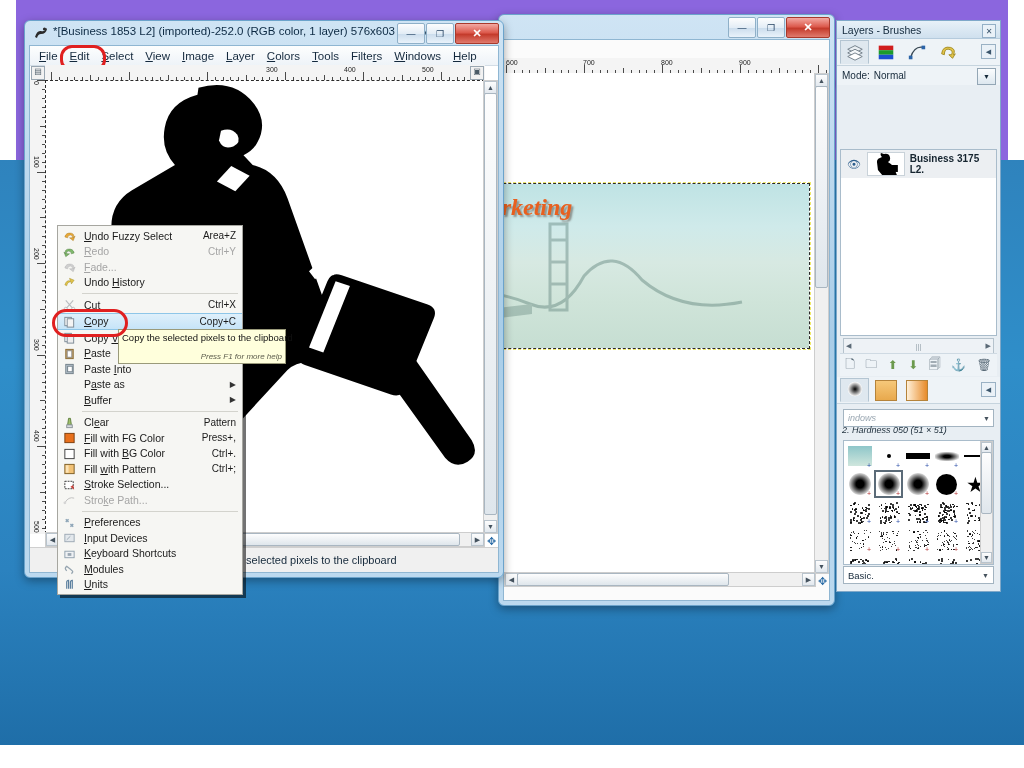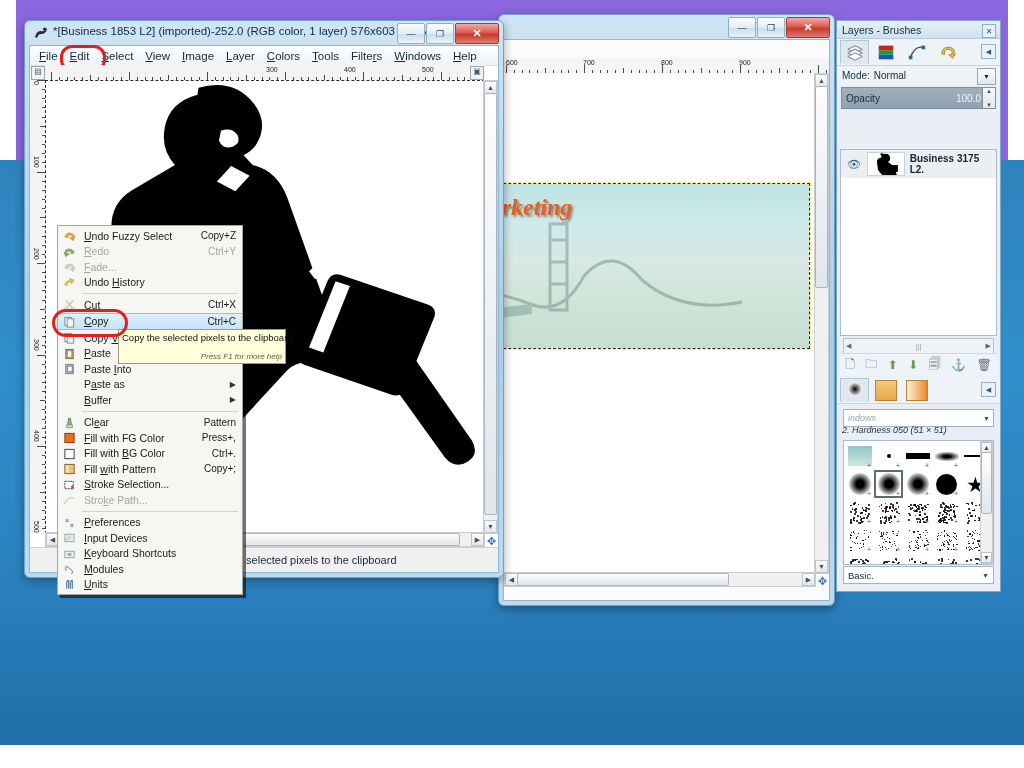--- a/index.html
+++ b/index.html
@@ -418,21 +418,21 @@
     </div>
   </div>
 </div>
 
 <div id="editmenu">
     <div class="mrow">
       <span class="micon"><svg viewBox="0 0 14 12" width="13" height="12">
           <path d="M2 7 Q3 2 9 3 Q13 4 11 8 L13 6 L11 11 L7 8 L10 8 Q11 5 8 5 Q5 5 5 8Z" fill="#e8a838" stroke="#a87a20" stroke-width=".5"></path>
         </svg></span>
       <span><u>U</u>ndo Fuzzy Select</span>
-      <span class="macc">Copy+Z</span>
+      <span class="macc">Area+Z</span>
     </div>
     <div class="mrow dis">
       <span class="micon"><svg viewBox="0 0 14 12" width="13" height="12">
           <path d="M12 7 Q11 2 5 3 Q1 4 3 8 L1 6 L3 11 L7 8 L4 8 Q3 5 6 5 Q9 5 9 8Z" fill="#7fb96b" stroke="#4c7a3c" stroke-width=".5"></path>
         </svg></span>
       <span><u>R</u>edo</span>
       <span class="macc">Ctrl+Y</span>
     </div>
     <div class="mrow dis">
       <span class="micon"><svg viewBox="0 0 14 12" width="13" height="12">
@@ -455,21 +455,21 @@
         </svg></span>
       <span><u>C</u>ut</span>
       <span class="macc">Ctrl+X</span>
     </div>
     <div class="mrow sel">
       <span class="micon"><svg viewBox="0 0 14 12" width="13" height="12">
           <rect x="2" y="1" width="7" height="9" fill="#fff" stroke="#7a8894"></rect>
           <rect x="4.5" y="2.5" width="7" height="9" fill="#f4f4f4" stroke="#7a8894"></rect>
         </svg></span>
       <span><u>C</u>opy</span>
-      <span class="macc">Ctrl+C</span>
+      <span class="macc">Copy+C</span>
     </div>
     <div class="mrow">
       <span class="micon"><svg viewBox="0 0 14 12" width="13" height="12">
           <rect x="2" y="1" width="7" height="9" fill="#fff" stroke="#7a8894"></rect>
           <rect x="4.5" y="2.5" width="7" height="9" fill="#eee" stroke="#7a8894"></rect>
         </svg></span>
       <span>Copy <u>V</u>isible</span>
     </div>
     <div class="mrow">
       <span class="micon"><svg viewBox="0 0 14 12" width="13" height="12">
@@ -515,21 +515,21 @@
         </svg></span>
       <span>Fill with <u>B</u>G Color</span>
       <span class="macc">Ctrl+.</span>
     </div>
     <div class="mrow">
       <span class="micon"><svg viewBox="0 0 14 12" width="13" height="12">
           <rect x="2" y="1" width="10" height="10" fill="#f2c276" stroke="#7a5a20"></rect>
           <rect x="3" y="2" width="3" height="8" fill="#fbe3b6"></rect>
         </svg></span>
       <span>Fill <u>w</u>ith Pattern</span>
-      <span class="macc">Copy+;</span>
+      <span class="macc">Ctrl+;</span>
     </div>
     <div class="mrow">
       <span class="micon"><svg viewBox="0 0 14 12" width="13" height="12">
           <rect x="2" y="2" width="9" height="8" fill="#fff" stroke="#333" stroke-dasharray="2 1"></rect>
           <path d="M8 8 L12 11 L11 6Z" fill="#c8413a"></path>
         </svg></span>
       <span><u>S</u>troke Selection...</span>
     </div>
     <div class="mrow dis">
       <span class="micon"><svg viewBox="0 0 14 12" width="13" height="12">
@@ -614,28 +614,20 @@
     </div>
     <div class="minibtn">◀</div>
   </div>
 
   <div class="rowline">
     <span>Mode:</span>
     <span style="margin-left:4px;">Normal</span>
     <div class="combo">▼</div>
   </div>
 
-  <div class="opacity">
-    <span class="l">Opacity</span>
-    <span class="r">100.0</span>
-    <div class="spin">
-        <span>▲</span>
-        <span>▼</span>
-      </div>
-  </div>
 
 
   <div class="layerlist" style="top:128px;height:185px;">
     <div class="layerrow">
       <div class="eye">👁</div>
       <div class="lthumb">
         <svg viewBox="0 0 36 22" style="width:100%;height:100%;">
           <path fill="#000" d="M16 1 q5 -1 6 3 q1 4 -2 5 l3 2 q3 2 4 6 l2 5 l5 2 l-1 3 l-6 -2 l-4 -2 l-4 5 l-1 1 l5 0 l0 2 l-9 0 l1 -8 l-5 -6 l-1 -8 q0 -3 3 -4 l2 -1 q-2 -2 -1 -4z"></path>
           <rect x="22" y="12" width="8" height="7" fill="#000"></rect>
         </svg>

